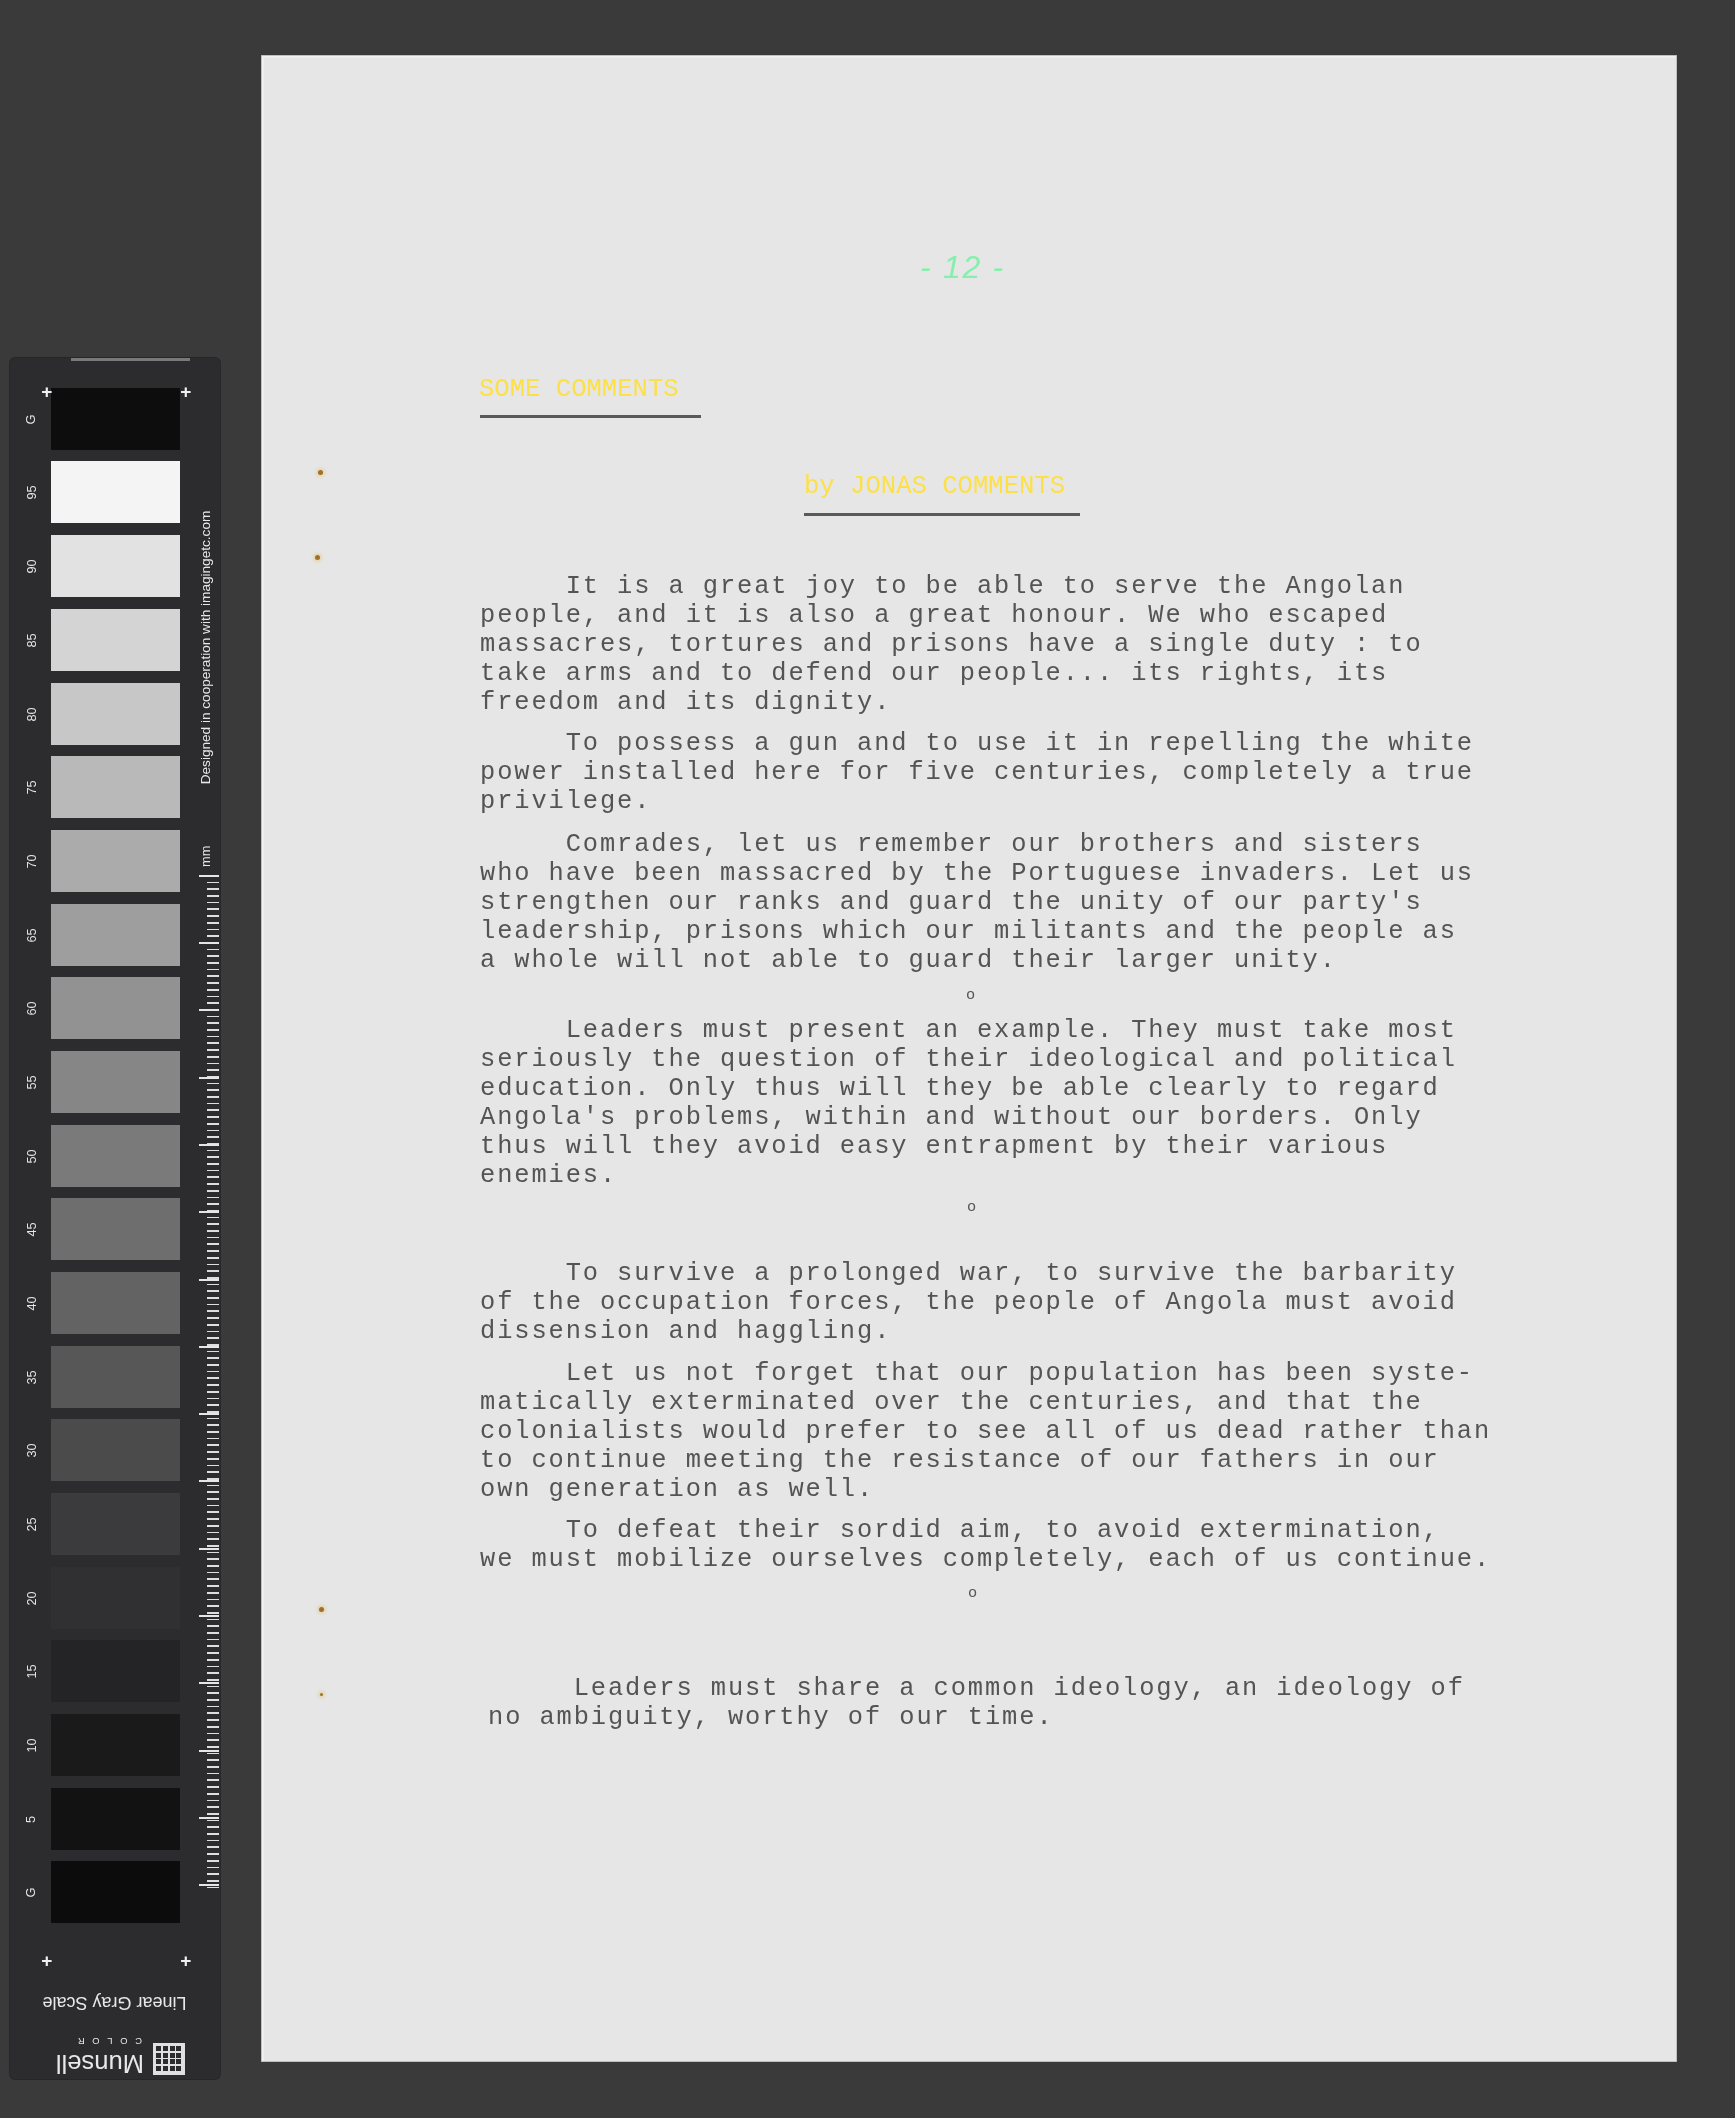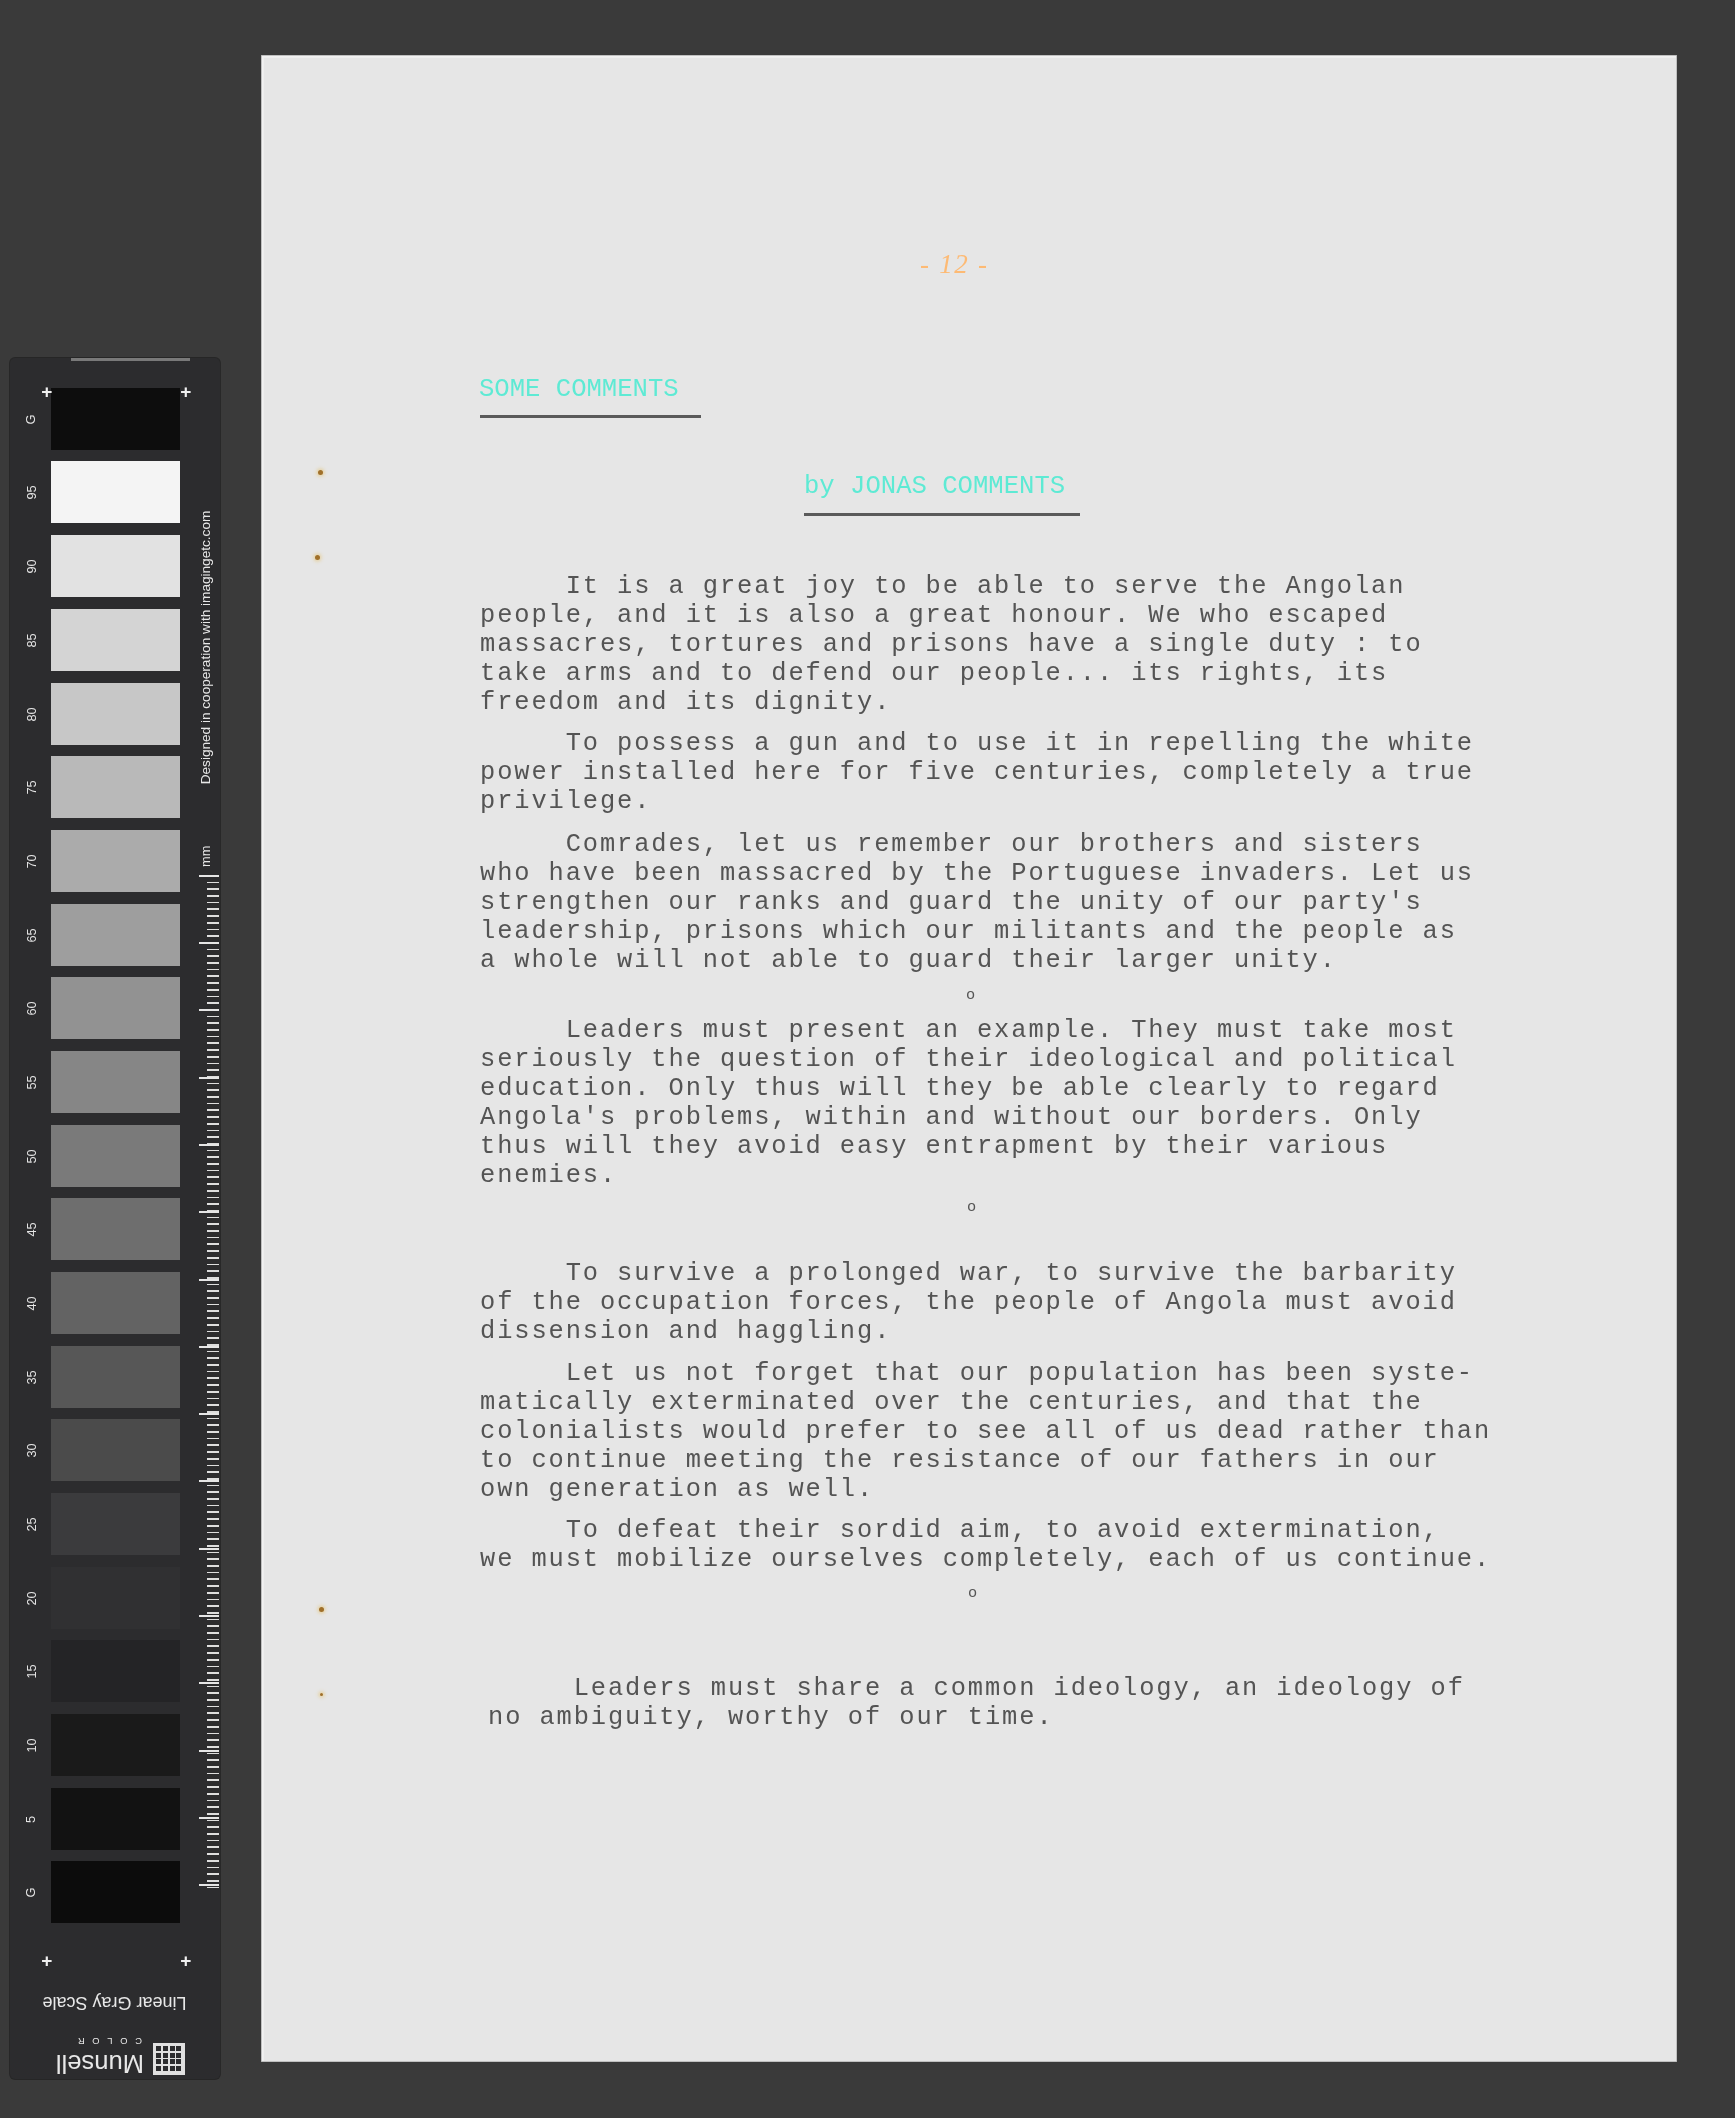--- a/index.html
+++ b/index.html
@@ -74,25 +74,25 @@
 
   
   .page {
     position: absolute; left: 262px; top: 56px;
     width: 1414px; height: 2005px;
     background: #e6e6e6;
     box-shadow: 1.7px 1.7px 0 #f1f1f1 inset, 0 0 0 0.9px #cfcfcf;
   }
   .page-number {
     position: absolute; left: 920px; top: 249px;
-    font-family: Liberation Serif, serif; font-style: italic;
-    color: #fdba74; font-size: 27px; letter-spacing: 1.7px;
+    font-family: Liberation Sans, sans-serif; font-style: italic;
+    color: #86efac; font-size: 32px; letter-spacing: 1.7px;
   }
   .doc-title, .doc-byline {
-    position: absolute; color: #5eead4; font-size: 25.6px; white-space: pre;
+    position: absolute; color: #fde047; font-size: 25.6px; white-space: pre;
   }
   .doc-title { left: 479px; top: 375px; }
   .doc-byline { left: 804px; top: 472px; }
   .uline { position: absolute; height: 2.6px; background: #5a5a5a; }
   .para {
     position: absolute; left: 480px; width: 1039px;
     color: #545454; font-size: 25.4px; line-height: 29px;
     white-space: pre; letter-spacing: 1.9px;
   }
   .bullet {

